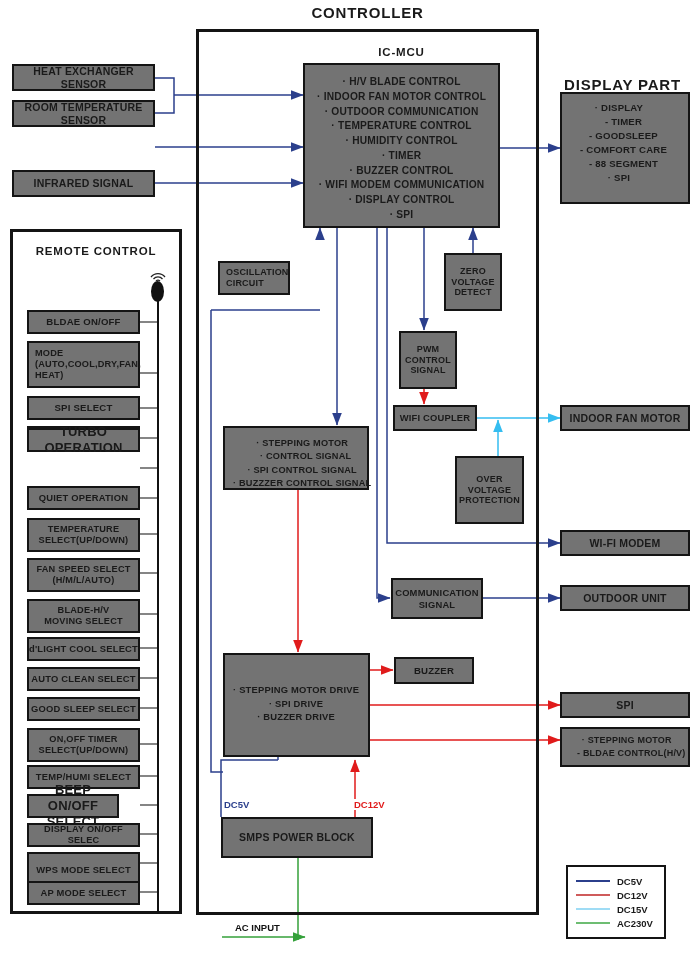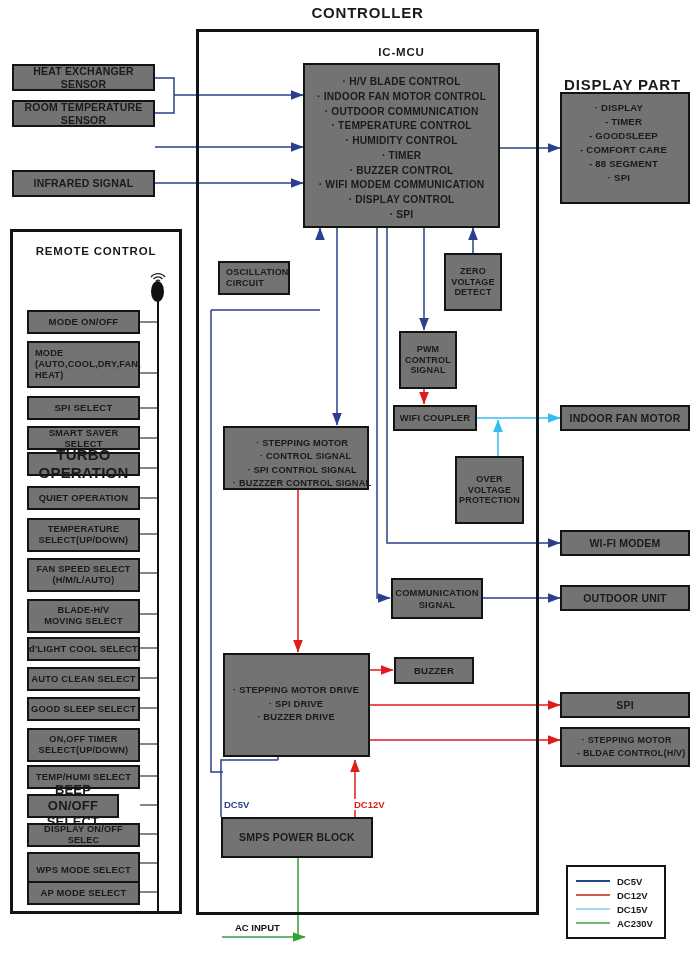--- a/index.html
+++ b/index.html
@@ -293,41 +293,41 @@
       <path d="M140,776 L157,776"></path>
       <path d="M140,805 L157,805"></path>
       <path d="M140,834 L157,834"></path>
       <path d="M140,863 L157,863"></path>
       <path d="M140,892 L157,892"></path>
     </g>
   </svg>
 
   <div class="box" style="left:27px;top:310px;width:113px;height:24px;font-size:9.6px;">
     <div>
-      <div>MODE ON/OFF</div>
+      <div>BLDAE ON/OFF</div>
     </div>
   </div>
   <div class="box left" style="left:27px;top:341px;width:113px;height:47px;font-size:9.2px;">
     <div style="text-align:left;">
       <div>MODE</div>
       <div>(AUTO,COOL,DRY,FAN,</div>
       <div>HEAT)</div>
     </div>
   </div>
   <div class="box" style="left:27px;top:396px;width:113px;height:24px;font-size:9.6px;">
     <div>
       <div>SPI SELECT</div>
     </div>
   </div>
   <div class="box" style="left:27px;top:426px;width:113px;height:24px;font-size:9.4px;">
     <div>
       <div>SMART SAVER SELECT</div>
     </div>
   </div>
-  <div class="box" style="left:27px;top:452px;width:113px;height:24px;font-size:15px;">
+  <div class="box" style="left:27px;top:428px;width:113px;height:24px;font-size:13px;">
     <div>
       <div>TURBO OPERATION</div>
     </div>
   </div>
   <div class="box" style="left:27px;top:486px;width:113px;height:24px;font-size:9.4px;">
     <div>
       <div>QUIET OPERATION</div>
     </div>
   </div>
   <div class="box" style="left:27px;top:518px;width:113px;height:34px;font-size:9.2px;">

